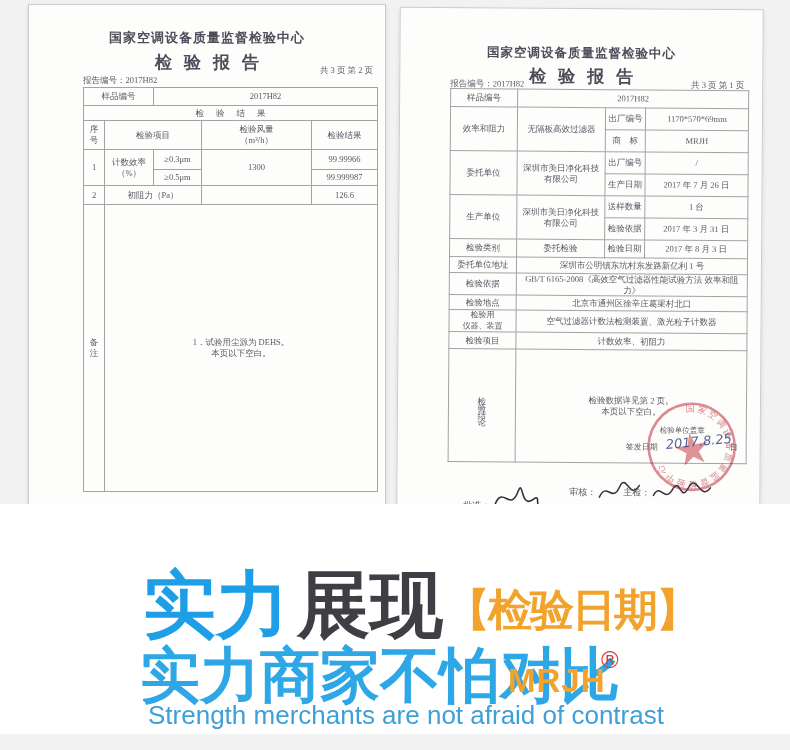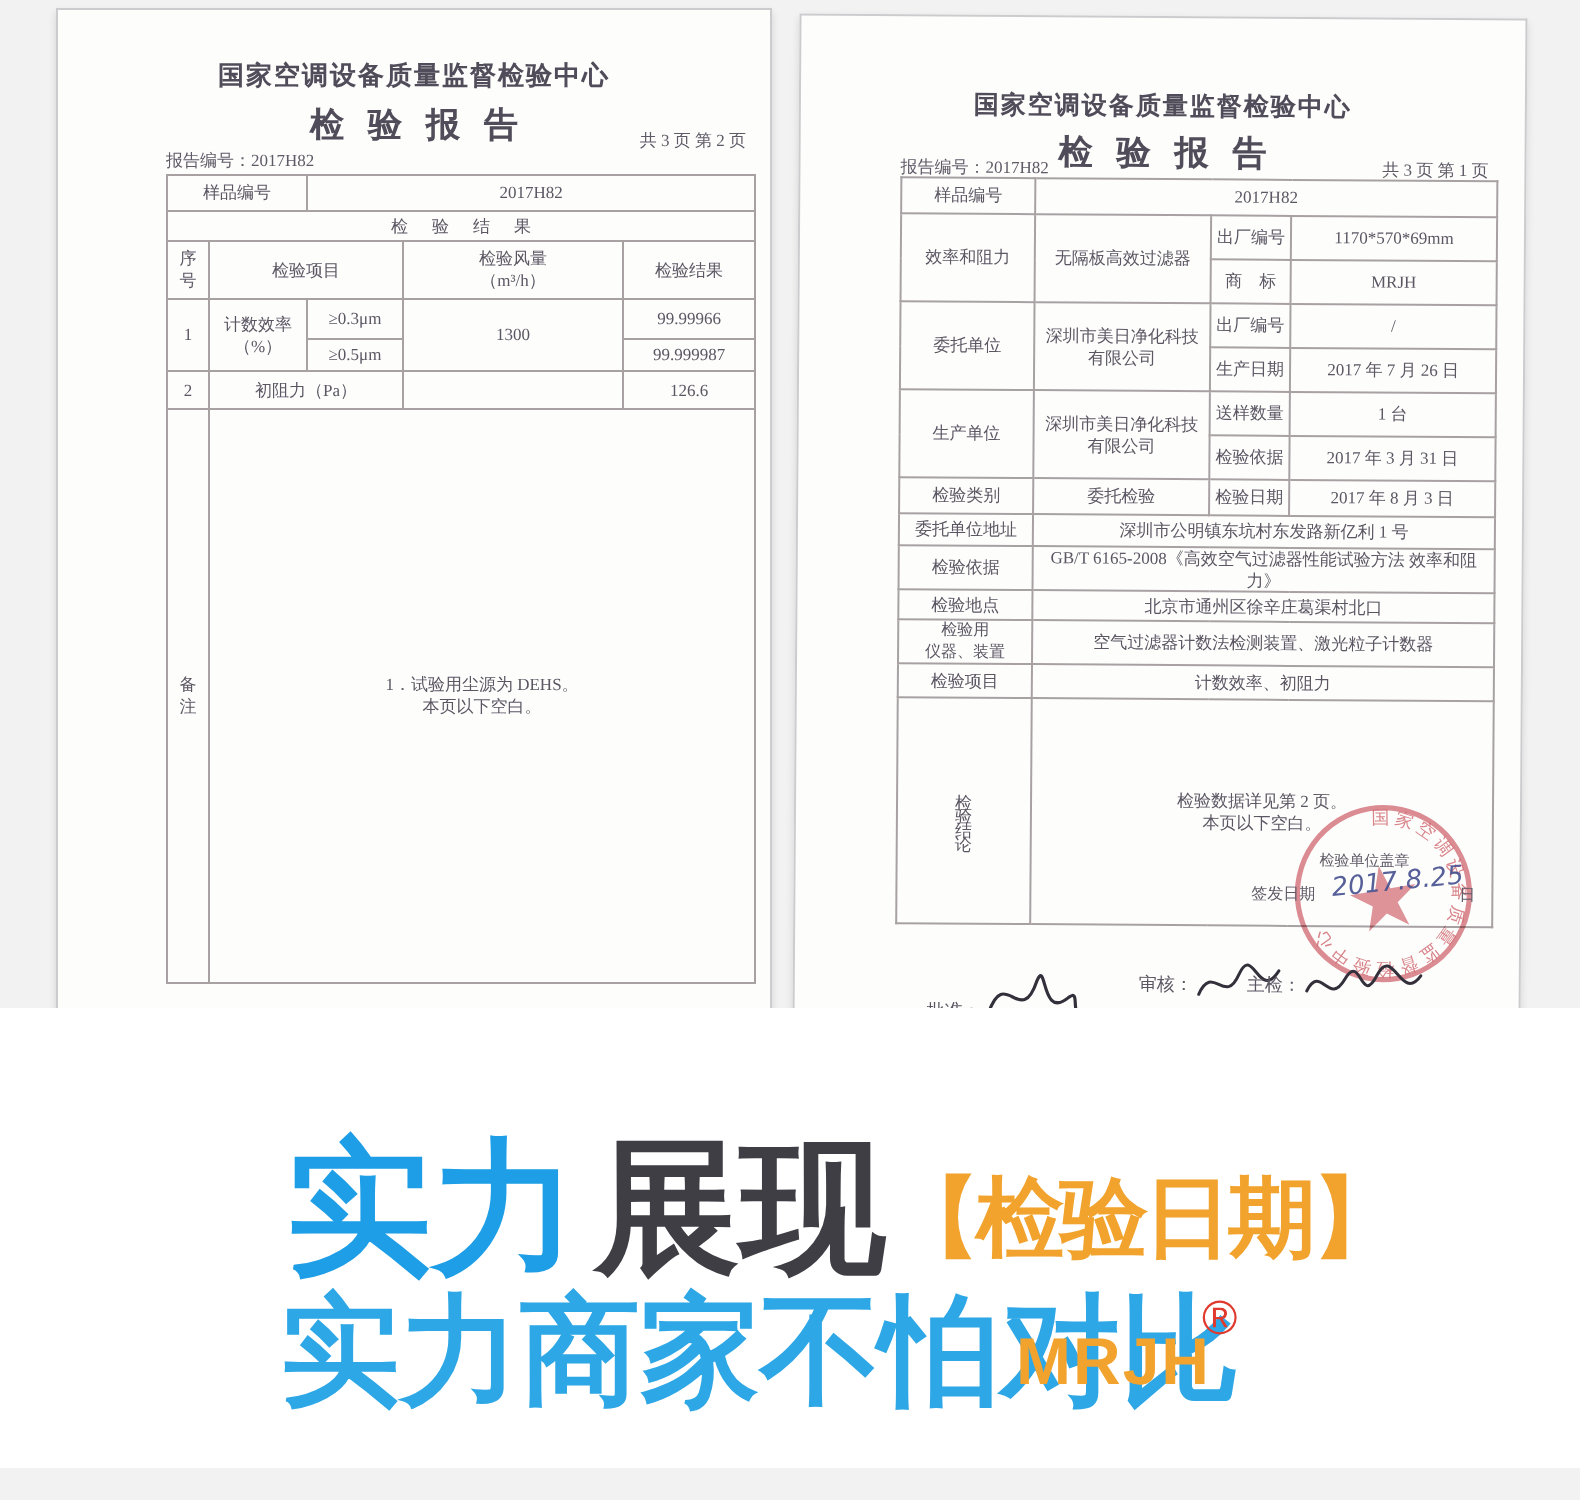--- a/index.html
+++ b/index.html
@@ -254,15 +254,16 @@
     </div>
   </div>
 
   <div class="promo">
     <span class="p1a">实力</span>
     <span class="p1b">展现</span>
     <span class="p1c">【检验日期】</span>
     <span class="p2a">实力商家不怕对比</span>
     <span class="p2b">MRJH</span>
     <span class="p2c">®</span>
+    <span class="p3">Strength merchants are not afraid of contrast</span>
   </div>
 
 </div>
 
 </body></html>

